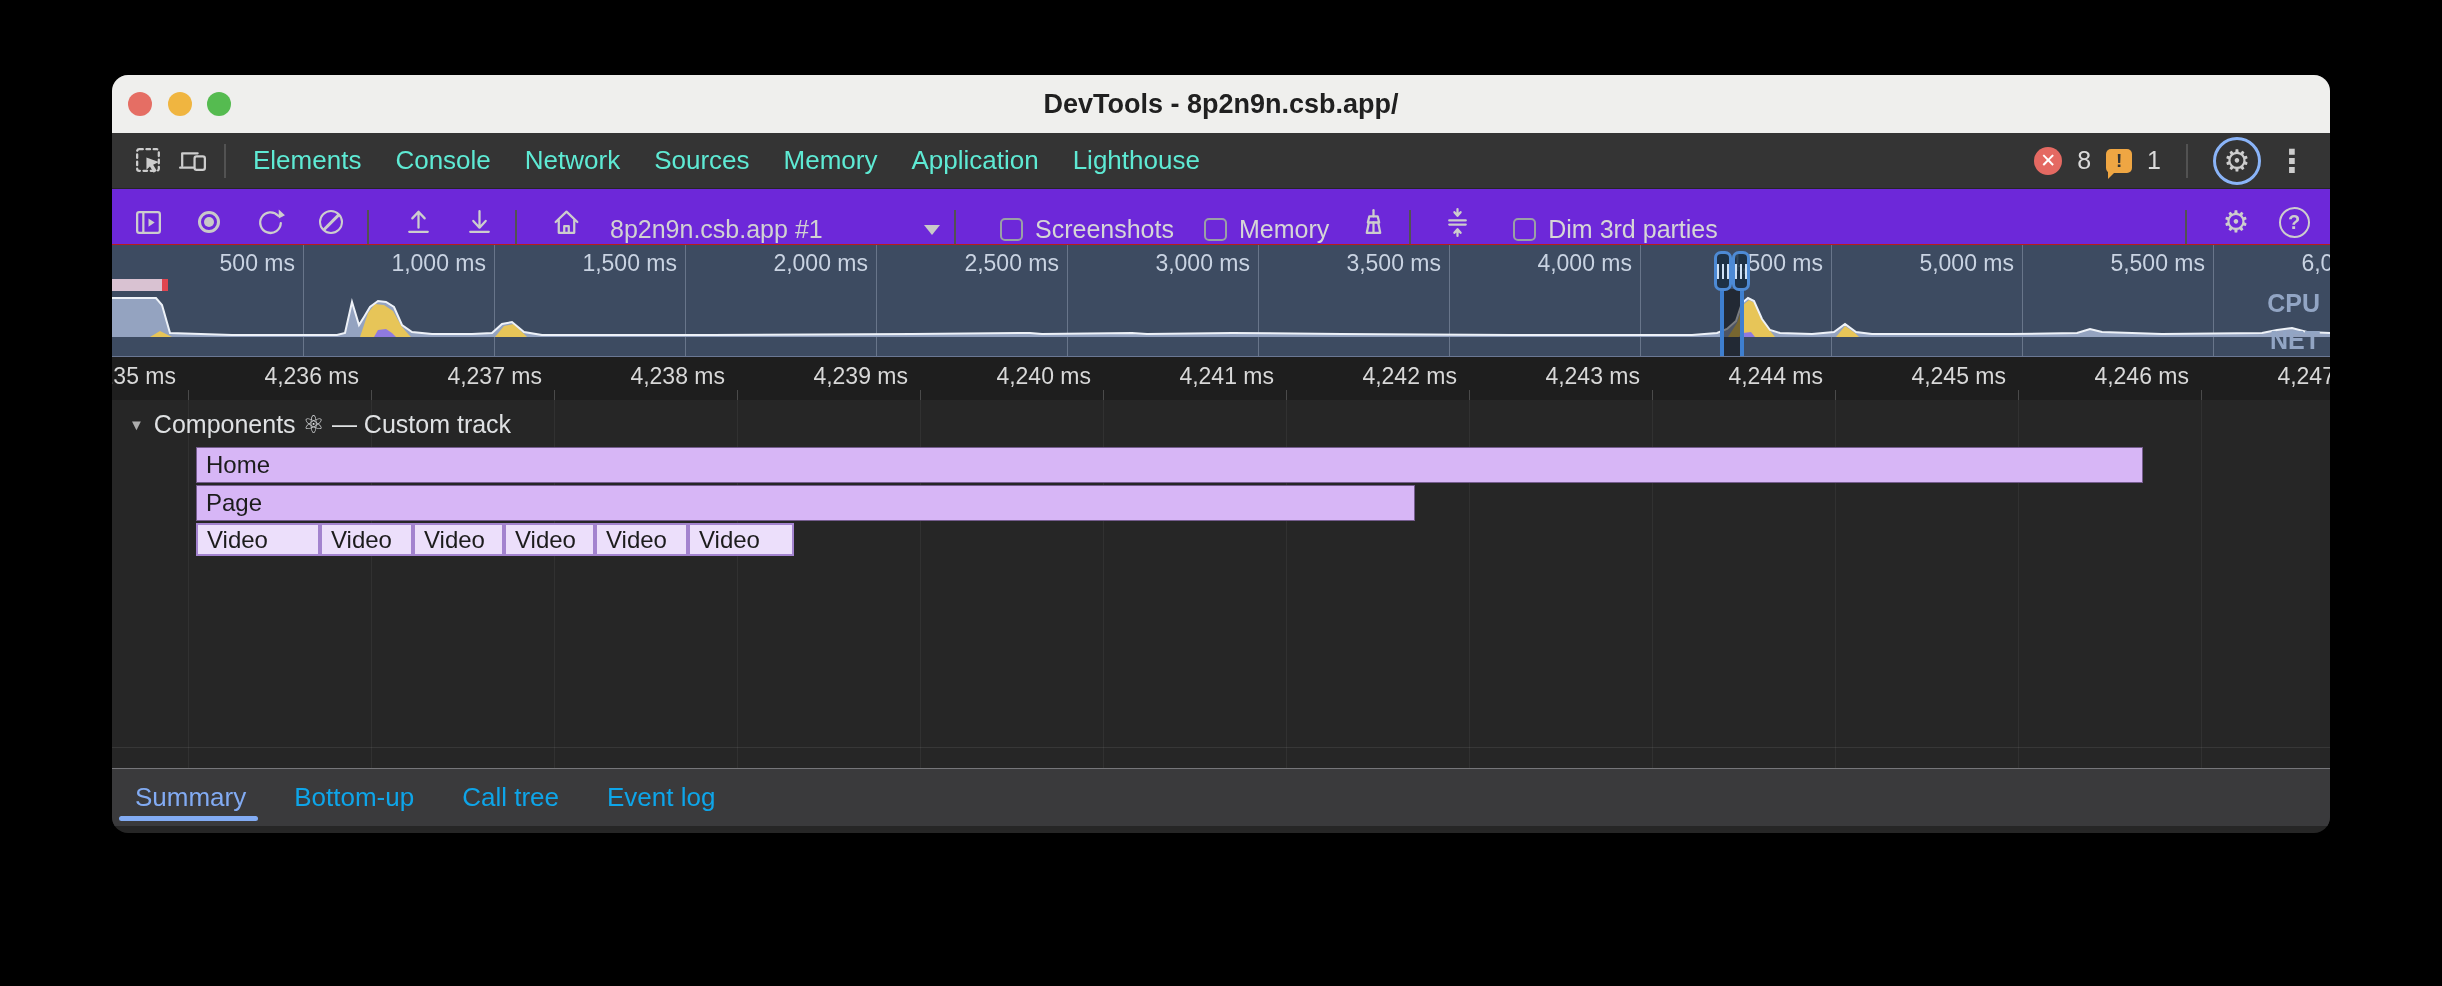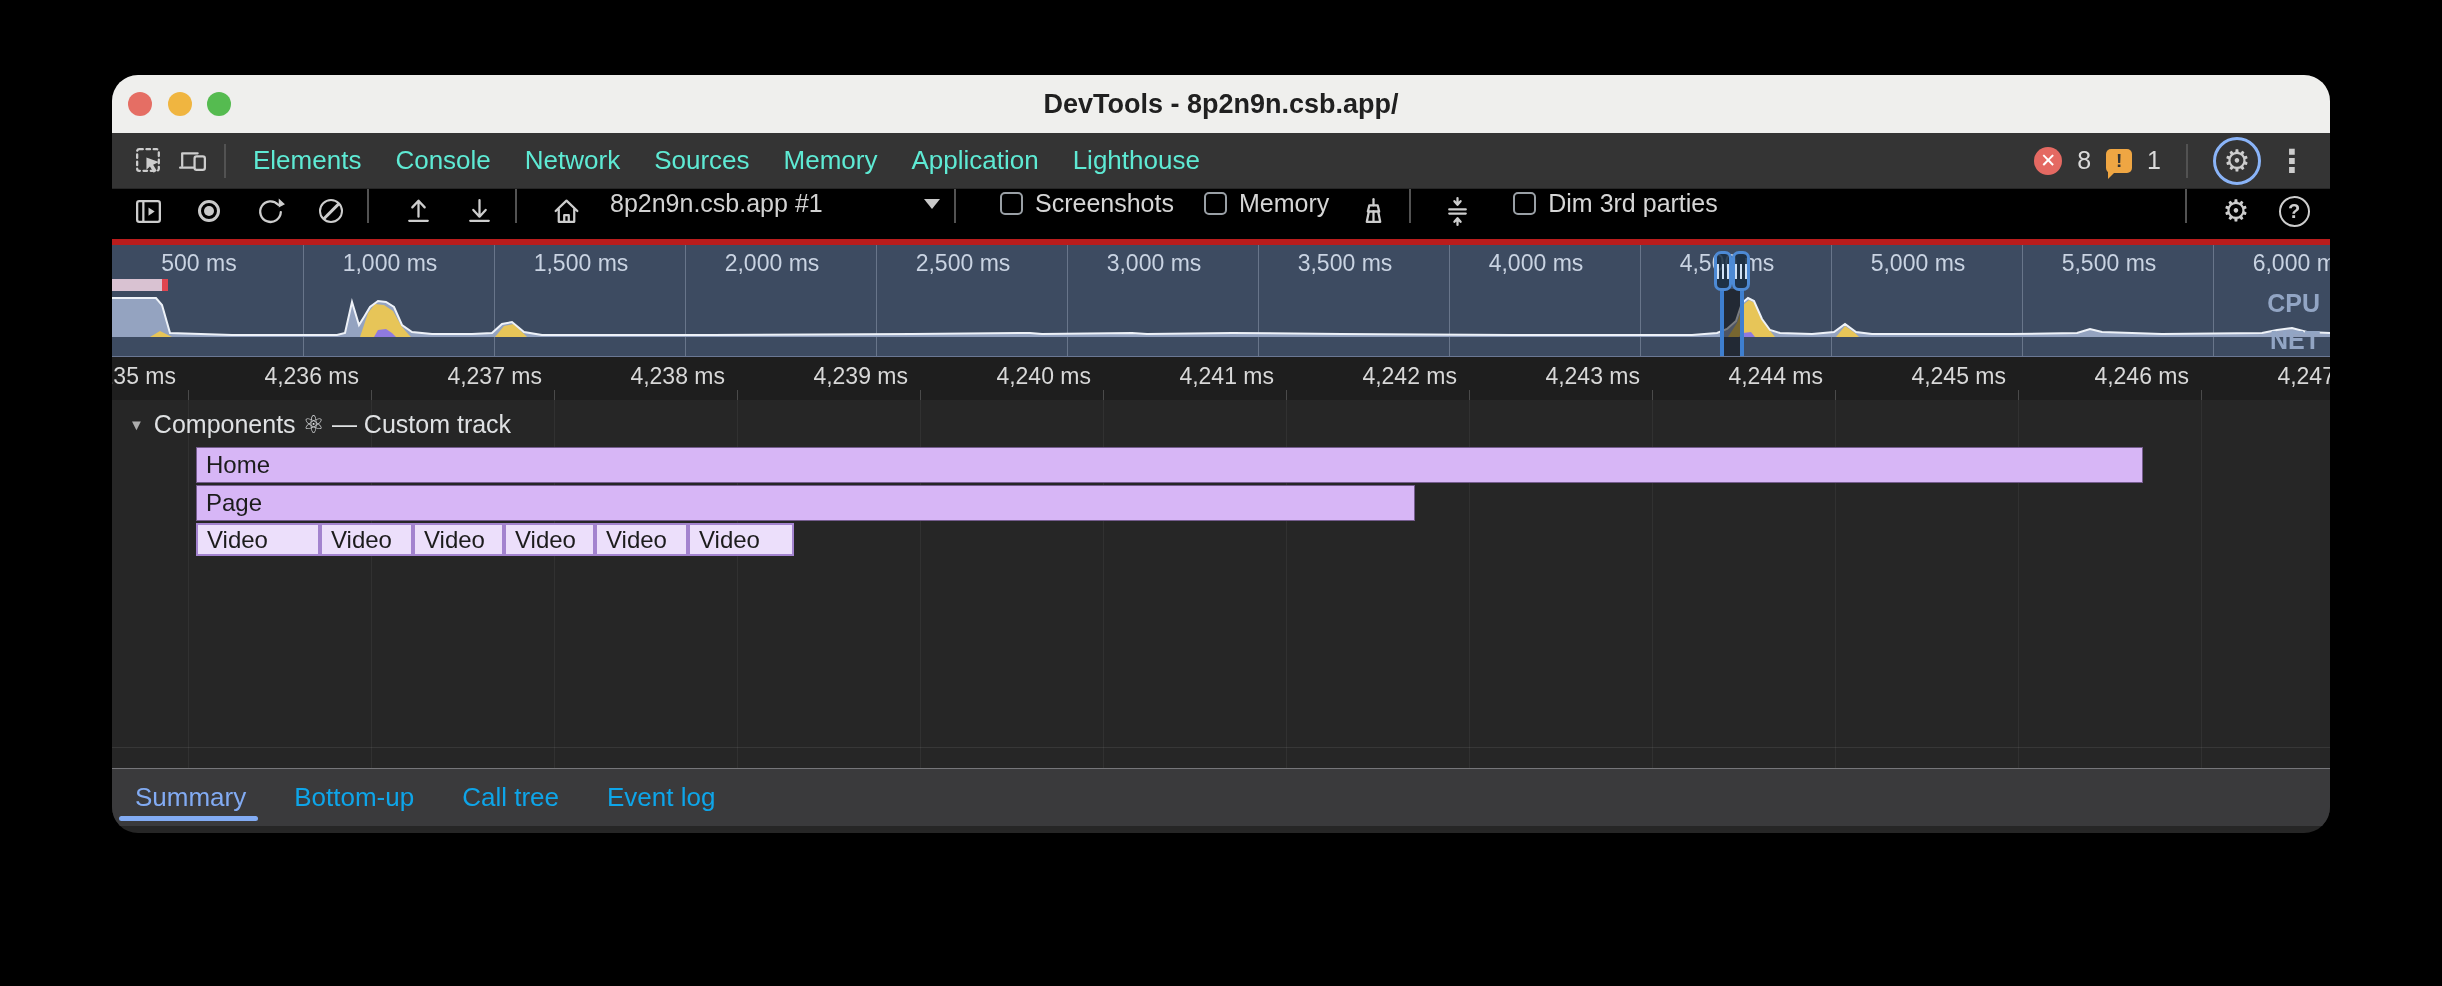--- a/index.html
+++ b/index.html
@@ -1,19 +1,19 @@
 <!DOCTYPE html>
 <html><head>
 <meta charset="utf-8">
 <style>
   html,body{margin:0;padding:0;background:#000;}
   *{box-sizing:border-box;}
   .stage{position:relative;width:2442px;height:986px;background:#000;overflow:hidden;
          font-family:"Liberation Sans","DejaVu Sans",sans-serif;}
-  .window{position:absolute;left:112px;top:75px;width:2218px;height:758px;border-radius:26px;
+  .window{position:absolute;left:112px;top:75px;width:2218px;height:758px;border-radius:16px;
           overflow:hidden;background:#262626;box-shadow:0 24px 70px rgba(0,0,0,.65);}
   
   .titlebar{position:relative;height:58px;background:#efefed;}
   .tl{position:absolute;top:17px;width:24px;height:24px;border-radius:50%;}
   .tl.red{left:16px;background:#e56e64;}
   .tl.yellow{left:56px;background:#f0b540;}
   .tl.green{left:95px;background:#55bb50;}
   .wtitle{position:absolute;left:0;right:0;top:0;height:58px;line-height:58px;text-align:center;
           font-size:27px;font-weight:700;color:#202020;}
   
@@ -32,40 +32,40 @@
           align-items:center;justify-content:center;font-size:19px;font-weight:700;}
   .warn-ic{position:relative;width:26px;height:24px;border-radius:5px;background:#efa643;color:#333;
            display:flex;align-items:center;justify-content:center;font-size:19px;font-weight:700;}
   .warn-ic::after{content:"";position:absolute;left:2px;bottom:-6px;border:5px solid transparent;
            border-top-color:#efa643;border-left-color:#efa643;}
   .settings-ring{width:48px;height:48px;border-radius:50%;border:3px solid #8ab4f8;display:flex;
            align-items:center;justify-content:center;}
   .gear{font-size:30px;color:#cdcdcd;line-height:1;}
   .kebab{font-size:32px;color:#cdcdcd;font-weight:700;line-height:1;}
   
-  .toolbar{position:relative;height:56px;background:#000000;display:flex;align-items:flex-start;
-           padding:0 14px;border-bottom:6px solid #b91c1c;}
+  .toolbar{position:relative;height:56px;background:#6d28d9;display:flex;align-items:flex-end;
+           padding:0 14px;border-bottom:1px solid #b91c1c;}
   .record-dot{width:22px;height:22px;border:3px solid #c9c9c9;border-radius:50%;position:relative;}
   .record-dot::after{content:"";position:absolute;left:3px;top:3px;width:10px;height:10px;border-radius:50%;background:#c9c9c9;}
   .clear-ic{width:24px;height:24px;border:2.5px solid #cdcdcd;border-radius:50%;position:relative;}
   .clear-ic::after{content:"";position:absolute;left:-1px;top:8.5px;width:22px;height:2.5px;background:#cdcdcd;transform:rotate(-45deg);}
   .selector{display:flex;align-items:center;width:330px;margin-left:22px;color:#d2d2d2;font-size:25px;}
   .selector .caret{margin-left:auto;width:0;height:0;border-left:8px solid transparent;
            border-right:8px solid transparent;border-top:10px solid #c9c9c9;}
   .cb-row{display:flex;align-items:center;gap:12px;color:#d6d6d6;font-size:25px;flex:none;}
   .cb{width:23px;height:23px;border:2px solid #9aa0a6;border-radius:5px;background:transparent;flex:none;}
   .help-ic{width:31px;height:31px;border:2.5px solid #cdcdcd;border-radius:50%;color:#cdcdcd;font-size:20px;
            font-weight:700;display:flex;align-items:center;justify-content:center;}
   .spacer{flex:1;}
   .ml14{margin-left:14px}.ml17{margin-left:17px}.ml18{margin-left:34px}
   .ml22{margin-left:22px}.ml30{margin-left:30px}
   
   .overview{position:relative;height:112px;background:#3d4b61;border-bottom:1px solid #6b7894;overflow:hidden;}
   .ov-grid{position:absolute;top:0;bottom:0;width:1px;background:rgba(205,216,235,.30);}
-  .ov-label{position:absolute;top:5px;width:192px;text-align:center;font-size:23px;color:#c9d3e2;z-index:3;}
+  .ov-label{position:absolute;top:5px;width:192px;text-align:right;font-size:23px;color:#c9d3e2;z-index:3;}
   .band-label{position:absolute;right:10px;font-size:25px;font-weight:700;color:#92a5c4;z-index:3;}
   .net-request{position:absolute;z-index:2;}
   .cpu-svg{position:absolute;left:0;top:0;z-index:1;}
   .sel-handle{position:absolute;width:18px;height:40px;top:6px;border:3px solid #4d8ad5;border-radius:7px;
       background:rgba(25,45,66,.85);z-index:6;display:flex;align-items:center;justify-content:center;gap:3px;}
   .sel-handle i{display:block;width:2px;height:15px;background:#cfe0f4;}
   .sel-line{position:absolute;top:44px;bottom:0;width:4px;background:#3e7fd0;z-index:5;}
   .sel-band{position:absolute;top:44px;bottom:0;background:rgba(8,8,8,.5);z-index:4;}
   
   .ruler{position:relative;height:43px;background:#1e1e1e;overflow:hidden;}

